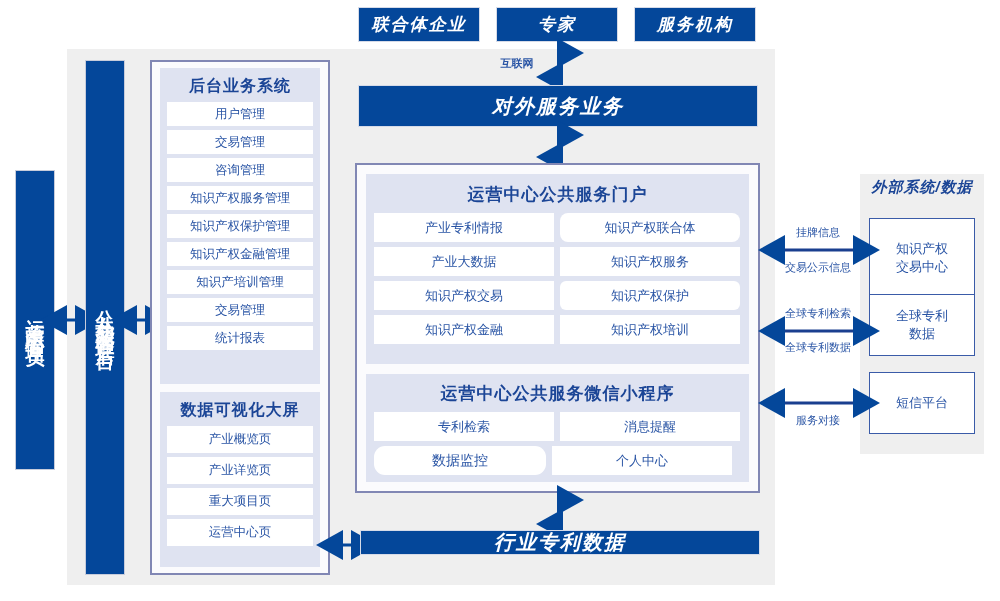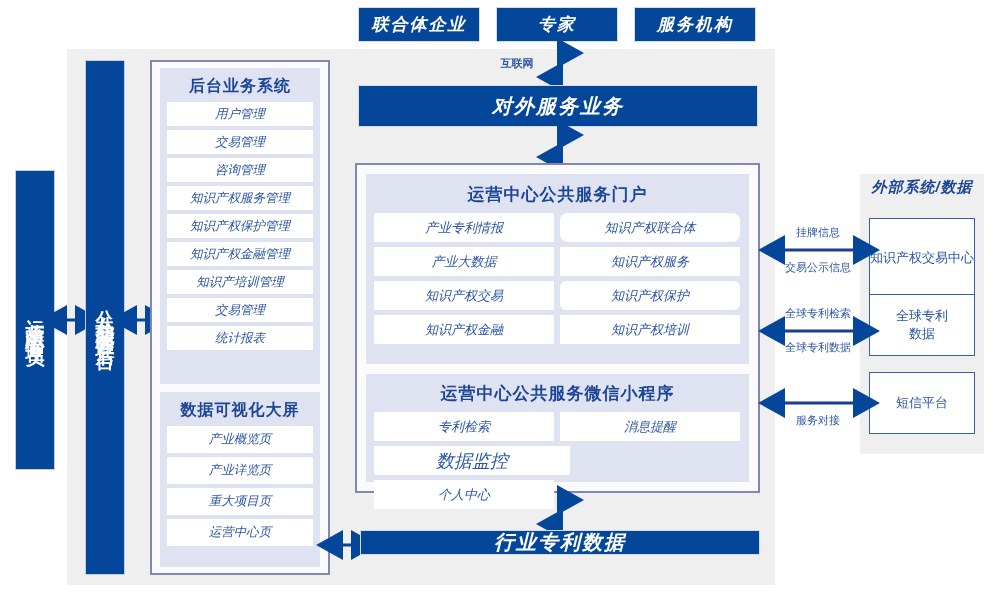--- a/index.html
+++ b/index.html
@@ -73,21 +73,20 @@
     text-align: center;
     letter-spacing: 1px;
   }
   .cell {
     background: #ffffff;
     color: #2a55a5;
     display: flex;
     align-items: center;
     justify-content: center;
     text-align: center;
-    font-style: italic;
   }
 
   
   .ext-panel { background: #efefef; }
   .ext-title {
     font-weight: bold;
     font-style: italic;
     color: #1b4596;
     text-align: center;
     letter-spacing: 1px;
@@ -220,38 +219,38 @@
       <div class="cell" style="width:180px;height:29px;font-size:13px;">知识产权金融</div>
       <div class="cell" style="width:180px;height:29px;font-size:13px;">知识产权培训</div>
     </div>
   </div>
 
   <div class="abs group" style="left:366px;top:374px;width:383px;height:108px;">
     <div class="group-title" style="font-size:17px;padding-top:8px;">运营中心公共服务微信小程序</div>
     <div style="padding:7px 8px 0 8px;display:flex;flex-wrap:wrap;gap:5px 6px;">
       <div class="cell" style="width:180px;height:29px;font-size:13px;">专利检索</div>
       <div class="cell" style="width:180px;height:29px;font-size:13px;">消息提醒</div>
-      <div class="cell" style="width:196px;height:29px;font-size:18px;">数据监控</div>
+      <div class="cell" style="width:172px;height:29px;font-size:14px;border-radius:11px;">数据监控</div>
       <div class="cell" style="width:180px;height:29px;font-size:13px;">个人中心</div>
     </div>
   </div>
 
   <svg class="abs" style="left:548px;top:493px;width:24px;height:38px;" viewBox="0 0 24 38">
     <line x1="12" y1="7" x2="12" y2="31" stroke="#04479a" stroke-width="3" marker-start="url(#ah-up)" marker-end="url(#ah-dn)"></line>
   </svg>
 
   <div class="abs blue-box" style="left:360px;top:530px;width:400px;height:25px;font-size:20px;">
     <span>行业专利数据</span>
   </div>
 
   <div class="abs ext-panel" style="left:860px;top:174px;width:124px;height:280px;"></div>
 
   <div class="abs ext-title" style="left:860px;top:178px;width:124px;font-size:15px;">外部系统/数据</div>
 
-  <div class="abs ext-box" style="left:869px;top:218px;width:106px;height:79px;font-size:13px;">
+  <div class="abs ext-box" style="left:869px;top:218px;width:106px;height:79px;font-size:13px;flex-direction:column;">
     <span>知识产权</span>
     <span>交易中心</span>
   </div>
   <div class="abs ext-box" style="left:869px;top:294px;width:106px;height:62px;font-size:13px;flex-direction:column;">
     <span>全球专利</span>
     <span>数据</span>
   </div>
   <div class="abs ext-box" style="left:869px;top:372px;width:106px;height:62px;font-size:13px;flex-direction:column;">
     <span>短信平台</span>
   </div>

